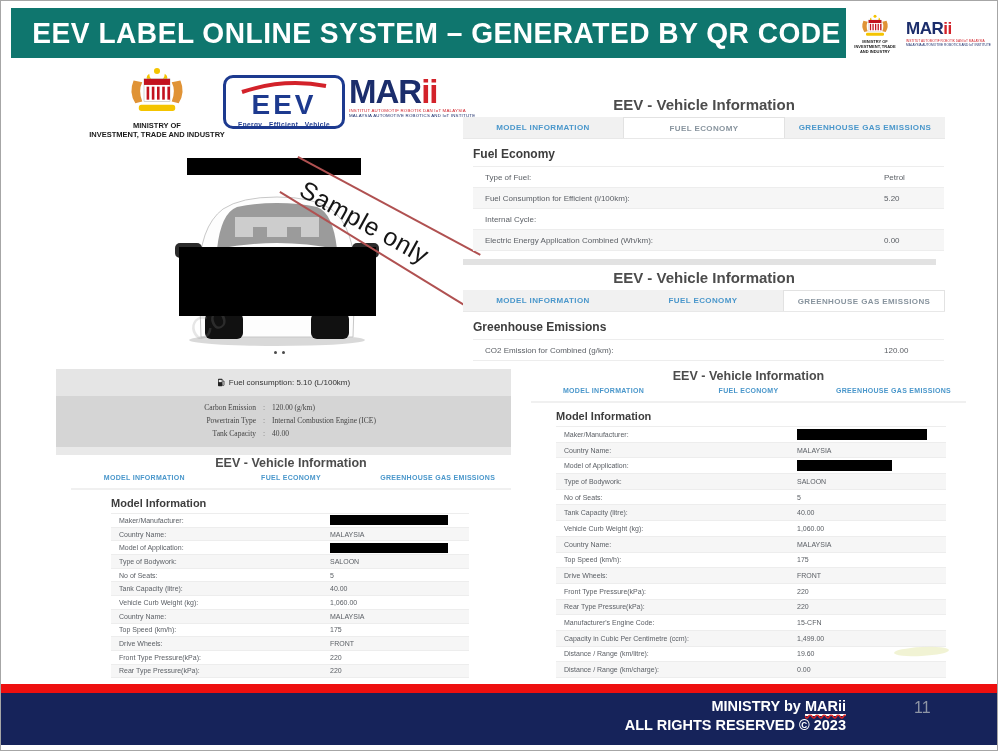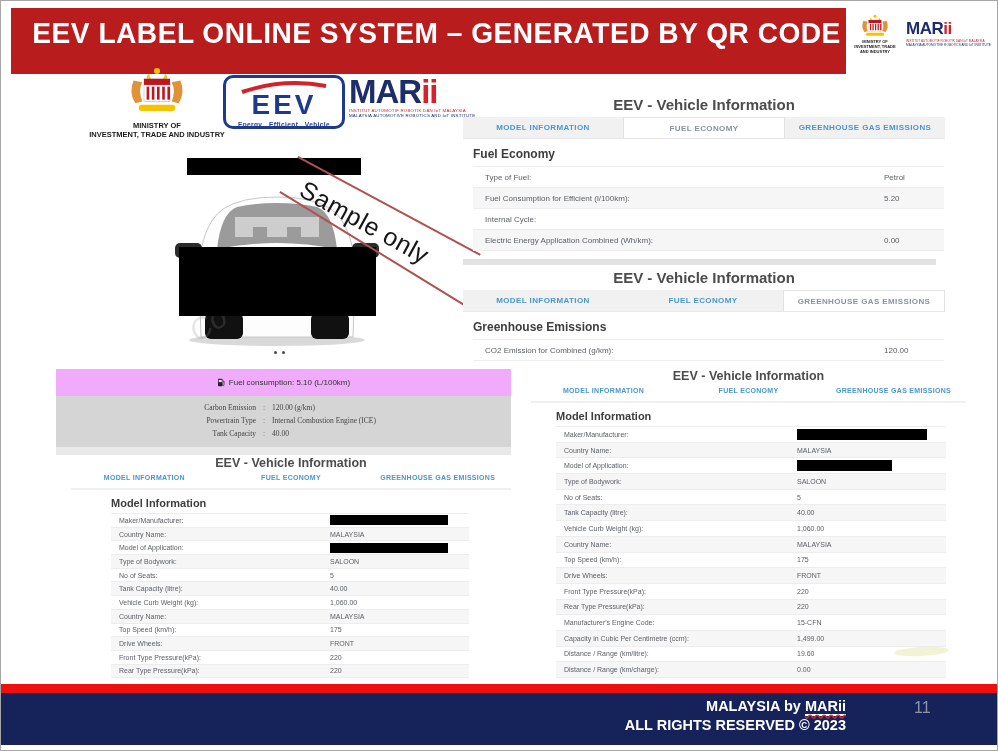--- a/index.html
+++ b/index.html
@@ -1,19 +1,19 @@
 <!DOCTYPE html>
 <html><head>
 <meta charset="utf-8">
 <style>
   html,body{margin:0;padding:0;background:#e9e9e9;font-family:"Liberation Sans",sans-serif;}
   #slide{position:relative;width:996px;height:749px;background:#fff;border:1px solid #a6a6a6;overflow:hidden;}
 
   
-  #banner{position:absolute;left:10px;top:7px;width:835px;height:66px;background:#b91c1c;text-align:right;}
+  #banner{position:absolute;left:10px;top:7px;width:835px;height:50px;background:#0f766e;text-align:right;}
   #banner .title{color:#fff;font-weight:bold;font-size:29px;line-height:50px;padding-left:22px;
     transform:scaleX(.97);transform-origin:left center;white-space:nowrap;letter-spacing:.5px;}
   #hdr-logos{position:absolute;left:849px;top:6px;width:141px;height:52px;background:#fff;
     display:flex;align-items:center;justify-content:center;gap:6px;}
   .mini-ministry{display:flex;flex-direction:column;align-items:center;width:58px;}
   .mini-ministry .mtxt{font-size:4px;font-weight:bold;color:#222;text-align:center;line-height:5px;}
   .mini-marii .mword{font-size:17px;font-weight:800;letter-spacing:-.5px;}
   .mini-marii .sub{font-size:3.2px;line-height:4px;white-space:nowrap;}
   .mar{color:#1b2d6b;} .ii{color:#d3222a;}
   .sub.red{color:#d3222a;} .sub.blue{color:#1b2d6b;}
@@ -72,21 +72,21 @@
 
   
   #panel-gg{left:462px;top:268px;width:482px;}
   #panel-gg .section-h{font-size:12px;margin:8px 0 5px 10px;}
   #panel-gg .table{margin-left:10px;width:471px;}
   #panel-gg .trow{height:20px;font-size:8px;}
   #panel-gg .tlabel{padding-left:12px;flex:0 0 399px;}
 
   
   #label-box{position:absolute;left:55px;top:368px;width:455px;}
-  #label-box .band1{height:27px;background:#f0abfc;display:flex;align-items:center;justify-content:center;
+  #label-box .band1{height:27px;background:#e5e5e5;display:flex;align-items:center;justify-content:center;
     gap:4px;font-size:8px;color:#333;}
   #label-box .band2{background:#d5d5d5;padding:5px 0 7px 0;}
   #label-box .lrow{display:flex;font-size:7.5px;color:#444;line-height:13px;font-family:Liberation Serif, serif;}
   #label-box .llabel{flex:0 0 200px;text-align:right;}
   #label-box .lcolon{width:16px;text-align:center;color:#777;}
   #label-box .band3{height:8px;background:#e9e9e9;}
 
   
   #panel-ml{left:70px;top:455px;width:440px;}
   #panel-ml .ptitle{font-size:12.5px;}
@@ -461,19 +461,19 @@
           <span class="tlabel">Distance / Range (km/charge):</span>
           <span class="tvalue">0.00</span>
         </div>
       </div>
   </div>
   <div id="scribble"></div>
 
   <div id="footer-red"></div>
   <div id="footer-navy">
     <div id="footer-text">
-      <div><span>MALAYSIA by</span> <span class="brand">MARii</span></div>
+      <div><span>MINISTRY by</span> <span class="brand">MARii</span></div>
       <div>ALL RIGHTS RESERVED © 2023</div>
     </div>
     <div id="page-num">11</div>
   </div>
 
 </div>
 
 </body></html>

